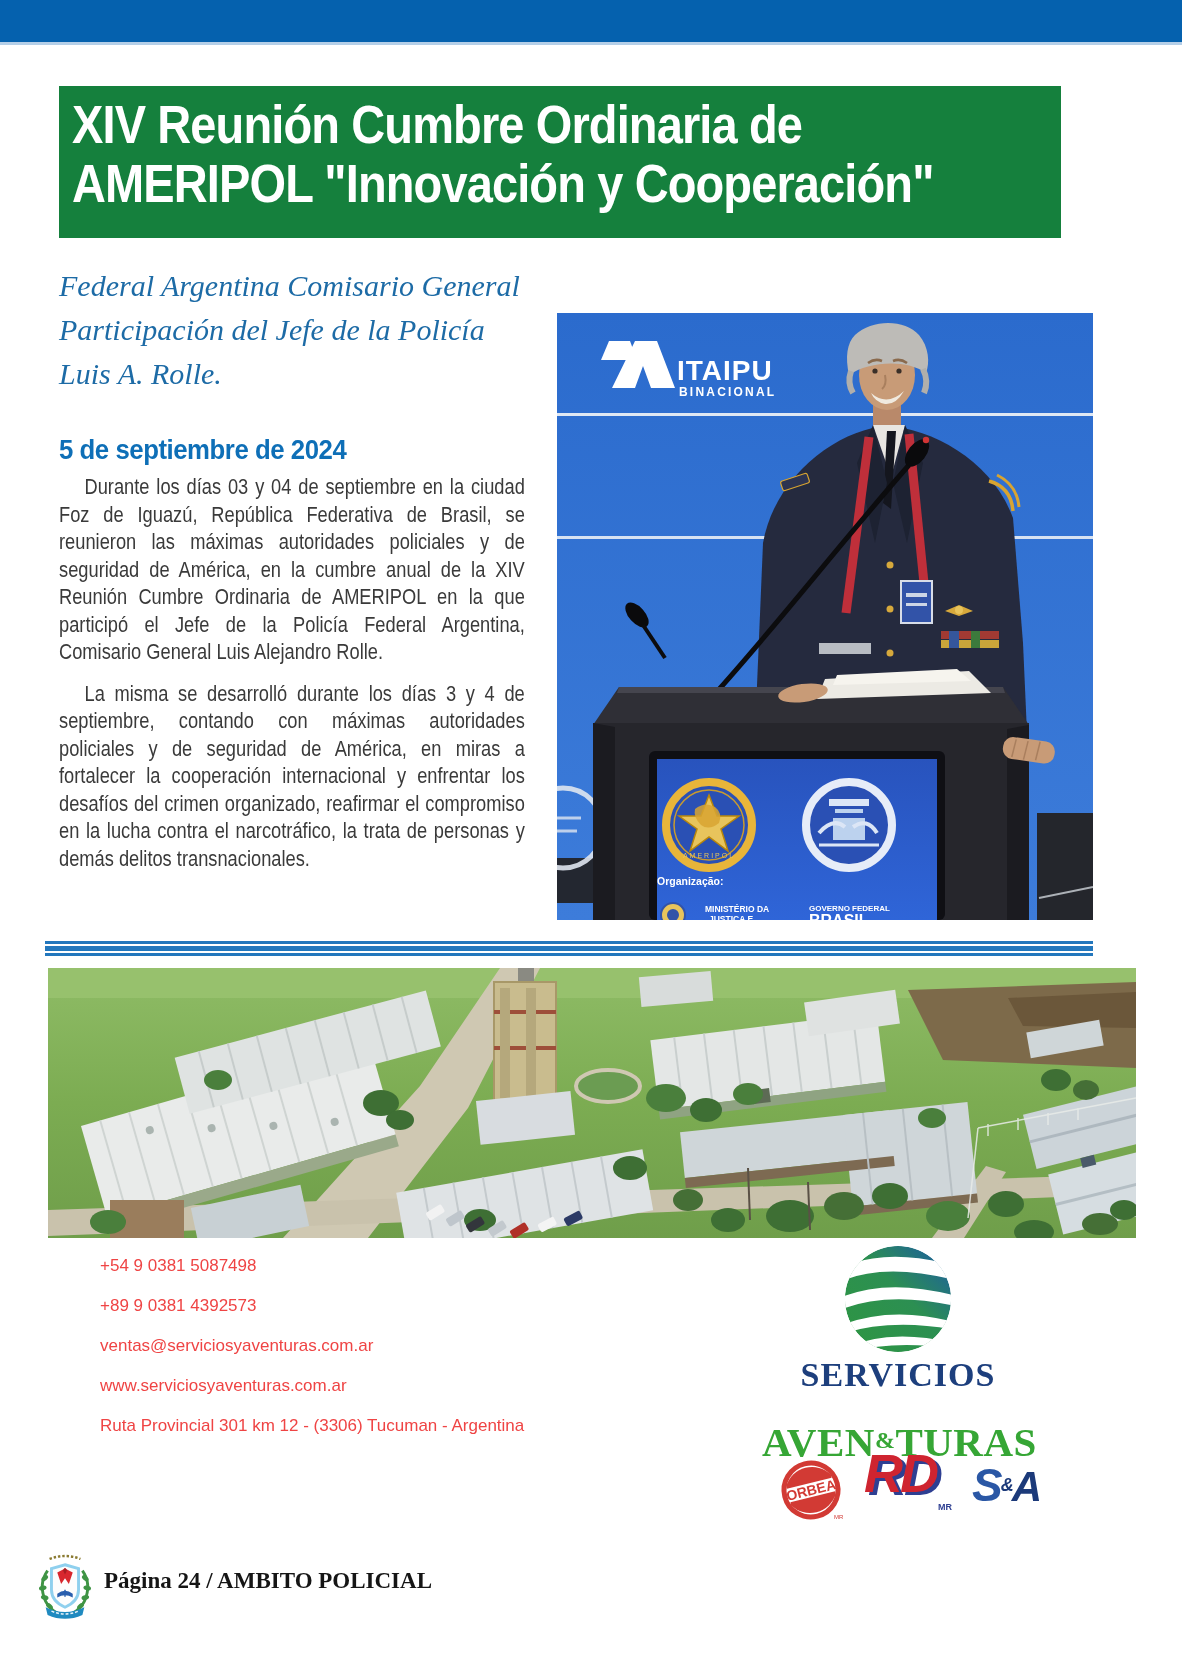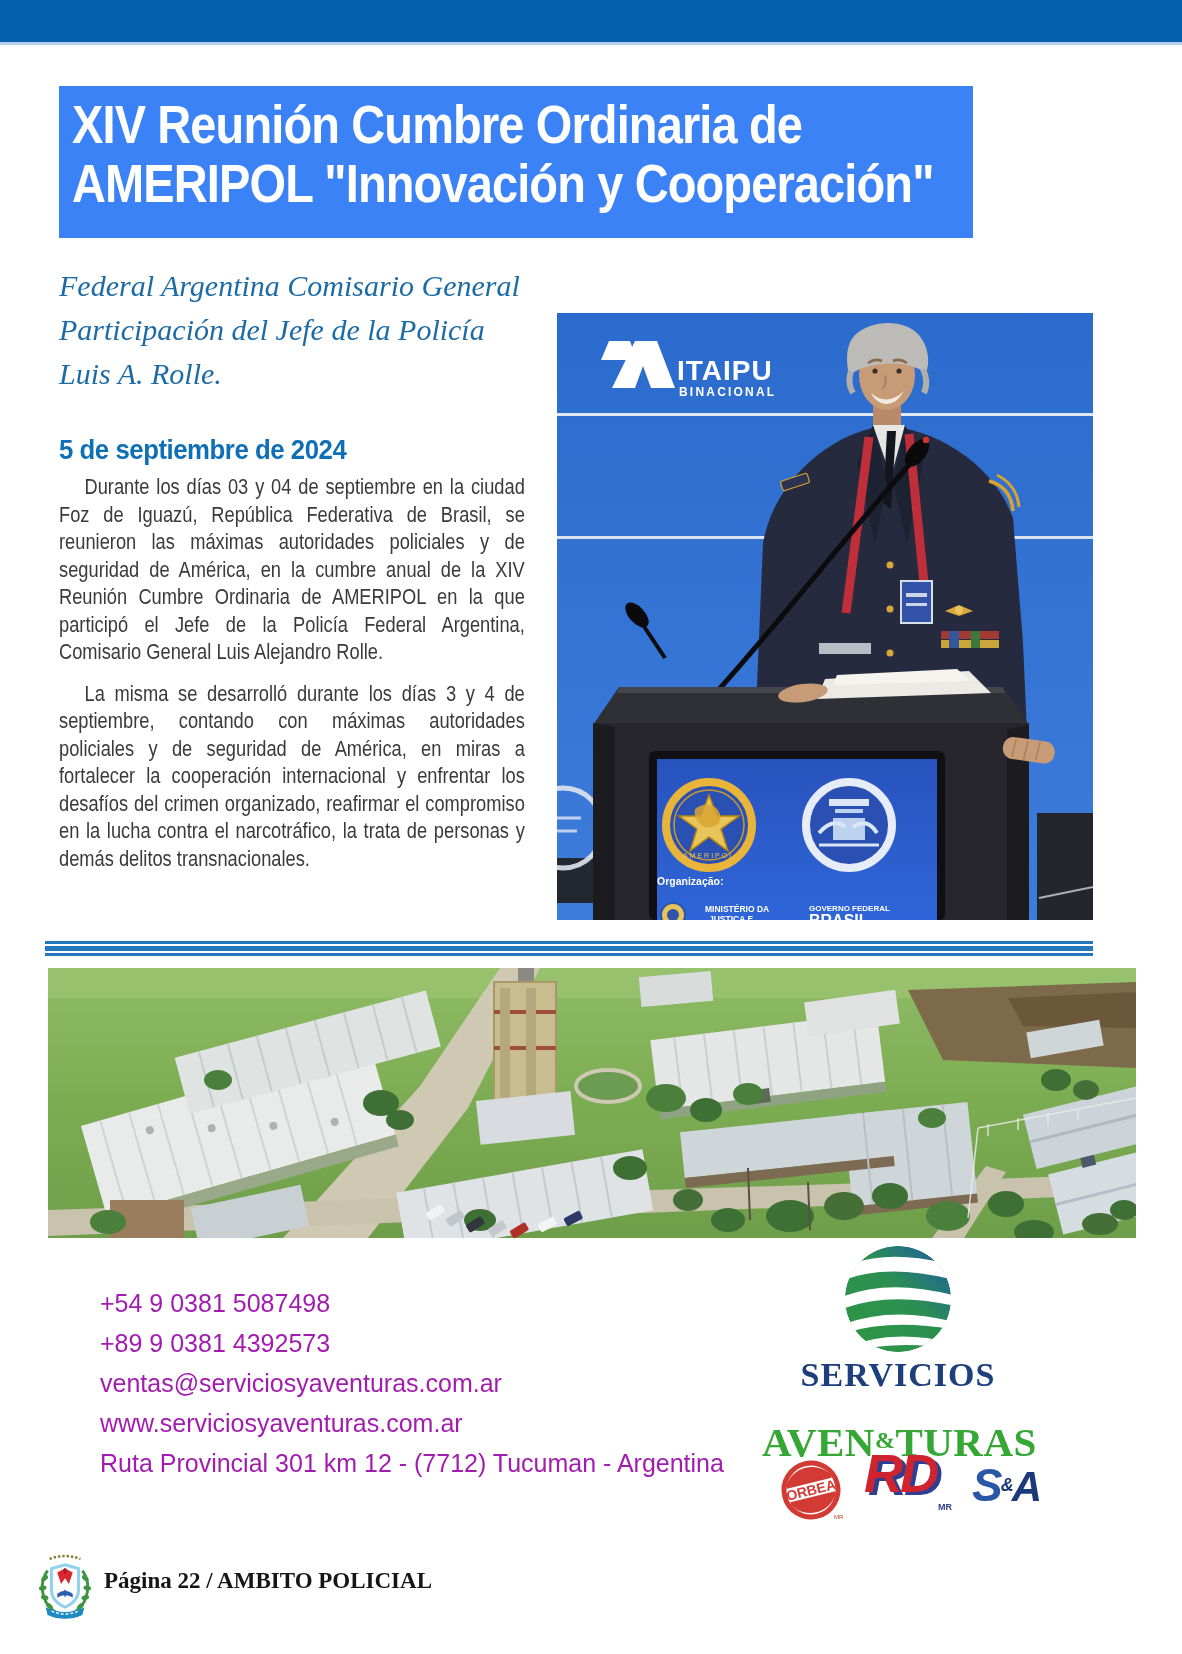--- a/index.html
+++ b/index.html
@@ -4,21 +4,21 @@
 <style>
   html,body{margin:0;padding:0;background:#888;}
   .page{position:relative;width:1182px;height:1654px;background:#ffffff;margin:0 auto;
         font-family:"Liberation Sans",sans-serif;overflow:hidden;}
 
   
   .topbar{position:absolute;left:0;top:0;width:1182px;height:42px;background:#0561ae;
           border-bottom:3px solid #b5cfe8;}
 
   
-  .title-block{position:absolute;left:59px;top:86px;width:914px;height:152px;background:#3b82f6;}
+  .title-block{position:absolute;left:59px;top:86px;width:1002px;height:152px;background:#15803d;}
   .title-inner{position:absolute;left:13px;top:9px;width:1188px;transform:scaleX(0.87);
                transform-origin:top left;}
   .title-line{color:#ffffff;font-weight:bold;font-size:54px;line-height:59px;
               letter-spacing:-1px;white-space:nowrap;}
 
   
   .subtitle{position:absolute;left:59px;top:264px;width:520px;
             font-family:"Liberation Serif",serif;font-style:italic;
             font-size:30px;line-height:44px;color:#1d6ba6;}
   .date-heading{position:absolute;left:59px;top:434px;font-weight:bold;font-size:28px;
@@ -34,21 +34,21 @@
   .photo1{position:absolute;left:557px;top:313px;width:536px;height:607px;}
   .photo2{position:absolute;left:48px;top:968px;width:1088px;height:270px;}
   .photo1 svg,.photo2 svg{display:block;}
 
   
   .divider{position:absolute;left:45px;top:941px;width:1048px;height:15px;
            background:linear-gradient(to bottom,
              #2377bd 0 3px,#ffffff 3px 5px,#2377bd 5px 10px,#ffffff 10px 12px,#2377bd 12px 15px);}
 
   
-  .contact{position:absolute;left:100px;top:1283px;font-size:25px;line-height:40px;color:#a21caf;}
+  .contact{position:absolute;left:100px;top:1246px;font-size:17px;line-height:40px;color:#ef4444;}
   .brand{position:absolute;left:762px;top:1240px;width:272px;text-align:center;}
   .brand-globe{width:118px;height:118px;margin:0 auto;}
   .brand-word1{font-weight:bold;font-size:34px;letter-spacing:1px;color:#1d3f7d;
                line-height:34px;margin-top:-4px;font-family:"Liberation Serif",serif;text-align:center;}
   .brand-word2{font-weight:bold;font-size:41px;letter-spacing:0.5px;color:#36a635;
                line-height:40px;font-family:"Liberation Serif",serif;margin-top:30px;}
   .brand-amp{font-size:24px;color:#36a635;position:relative;top:-8px;font-weight:bold;}
   .minilogos{position:absolute;left:778px;top:1446px;display:flex;align-items:center;gap:20px;}
   .rd-logo{font-style:italic;font-weight:bold;font-size:54px;color:#cf2430;
            text-shadow:4px 3px 0 #2e3f92;line-height:54px;letter-spacing:-3px;
@@ -394,21 +394,21 @@
         <line x1="760" y1="214" x2="762" y2="262" stroke="#5a5146" stroke-width="2"></line>
       </g>
     </svg>
   </div>
 
   <div class="contact">
     <div>+54 9 0381 5087498</div>
     <div>+89 9 0381 4392573</div>
     <div>ventas@serviciosyaventuras.com.ar</div>
     <div>www.serviciosyaventuras.com.ar</div>
-    <div>Ruta Provincial 301 km 12 - (7712) Tucuman - Argentina</div>
+    <div>Ruta Provincial 301 km 12 - (3306) Tucuman - Argentina</div>
   </div>
 
   <div class="brand">
     <svg class="brand-globe" viewBox="0 0 120 120">
       <defs>
         <linearGradient id="globeGrad" x1="0" y1="1" x2="1" y2="0">
           <stop offset="0" stop-color="#2e9641"></stop>
             <stop offset="0.55" stop-color="#2c8f52"></stop>
             <stop offset="1" stop-color="#1b59a8"></stop>
         </linearGradient>
@@ -457,15 +457,15 @@
     </g>
     <path d="M14,8 Q30,2 46,8" fill="none" stroke="#8a7a30" stroke-width="2.5" stroke-dasharray="2.5 2"></path>
     <path d="M30,14 L44,18 L44,40 Q44,52 30,58 Q16,52 16,40 L16,18 Z" fill="#fdfdfd" stroke="#8fd0ee" stroke-width="3"></path>
     <path d="M30,18 L38,22 L34,34 L30,28 L26,34 L22,22 Z" fill="#d8272e"></path>
     <path d="M28,20 q2,-5 4,0 l-2,4 Z" fill="#a81c22"></path>
     <path d="M22,44 Q30,38 38,44 L38,48 Q30,43 22,48 Z" fill="#2a5fae"></path>
     <line x1="30" y1="40" x2="30" y2="47" stroke="#2a5fae" stroke-width="1.5"></line>
     <path d="M10,58 Q30,68 50,58 L48,66 Q30,74 12,66 Z" fill="#1f8ac0"></path>
     <path d="M16,62 Q30,68 44,62" stroke="#e8f4fa" stroke-width="1.5" fill="none" stroke-dasharray="3 2"></path>
   </svg>
-  <div class="footer-text">Página 22 / AMBITO POLICIAL</div>
+  <div class="footer-text">Página 24 / AMBITO POLICIAL</div>
 
 </div>
 
 </body></html>

